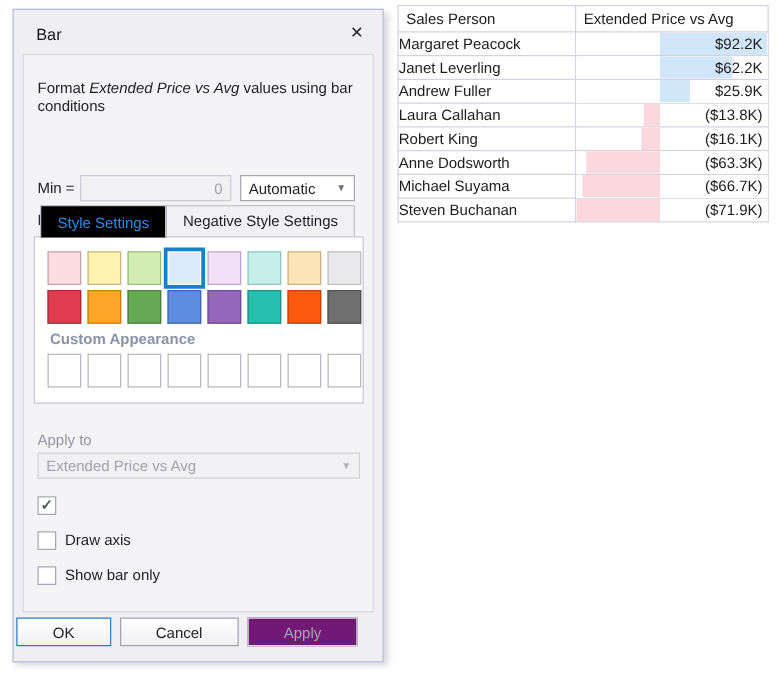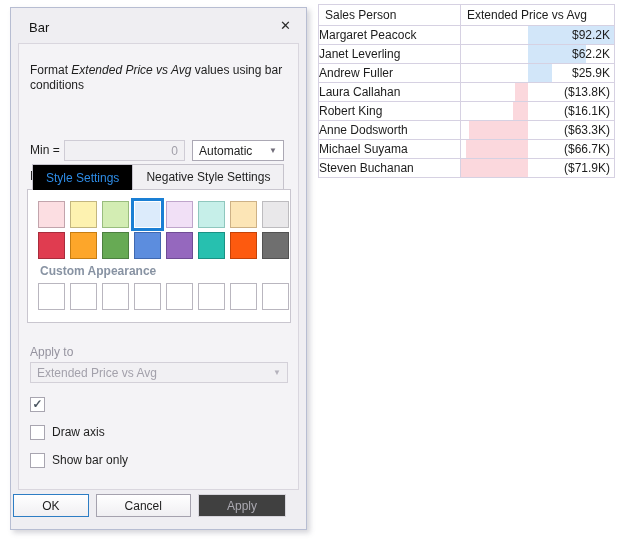--- a/index.html
+++ b/index.html
@@ -57,21 +57,21 @@
     display:flex; align-items:center; justify-content:center;
     font-size:12px; font-weight:bold; color:#4a5560; line-height:13px; }
   .cb-label { margin-left:7px; color:#1e1e1e; }
 
   .btn-row { position:absolute; left:0; right:20px; top:486px; display:flex;
     justify-content:flex-end; gap:7px; }
   .dlg-btn { height:23px; min-width:51px; padding:0 28px; font-family:"Liberation Sans",sans-serif;
     font-size:12px; color:#1e1e1e; background:linear-gradient(#ffffff,#f0eff2);
     border:1px solid #a5a2ae; cursor:pointer; }
   .dlg-btn.focused { border:1px solid #2d7dc4; }
-  .dlg-btn.disabled { color:#aaa8b0; border:1px solid #d7d5dc; background:#404040; cursor:default; }
+  .dlg-btn.disabled { color:#aaa8b0; border:1px solid #d7d5dc; background:#701a75; cursor:default; }
 
   
   .grid { position:absolute; left:318px; top:4px; width:297px;
     border:1px solid #cfc9dd; border-collapse:collapse; table-layout:fixed; }
   .grid th, .grid td { border:1px solid #d6d1e2; font-weight:normal; font-size:12px;
     overflow:hidden; white-space:nowrap; }
   .grid th { height:21px; text-align:left; padding-left:6px; background:#ffffff; color:#1c1c1c; }
   .grid td { height:19px; padding:0; background:#ffffff; }
   .col-name { width:142px; }
   .cell-name { padding-left:6px; }

